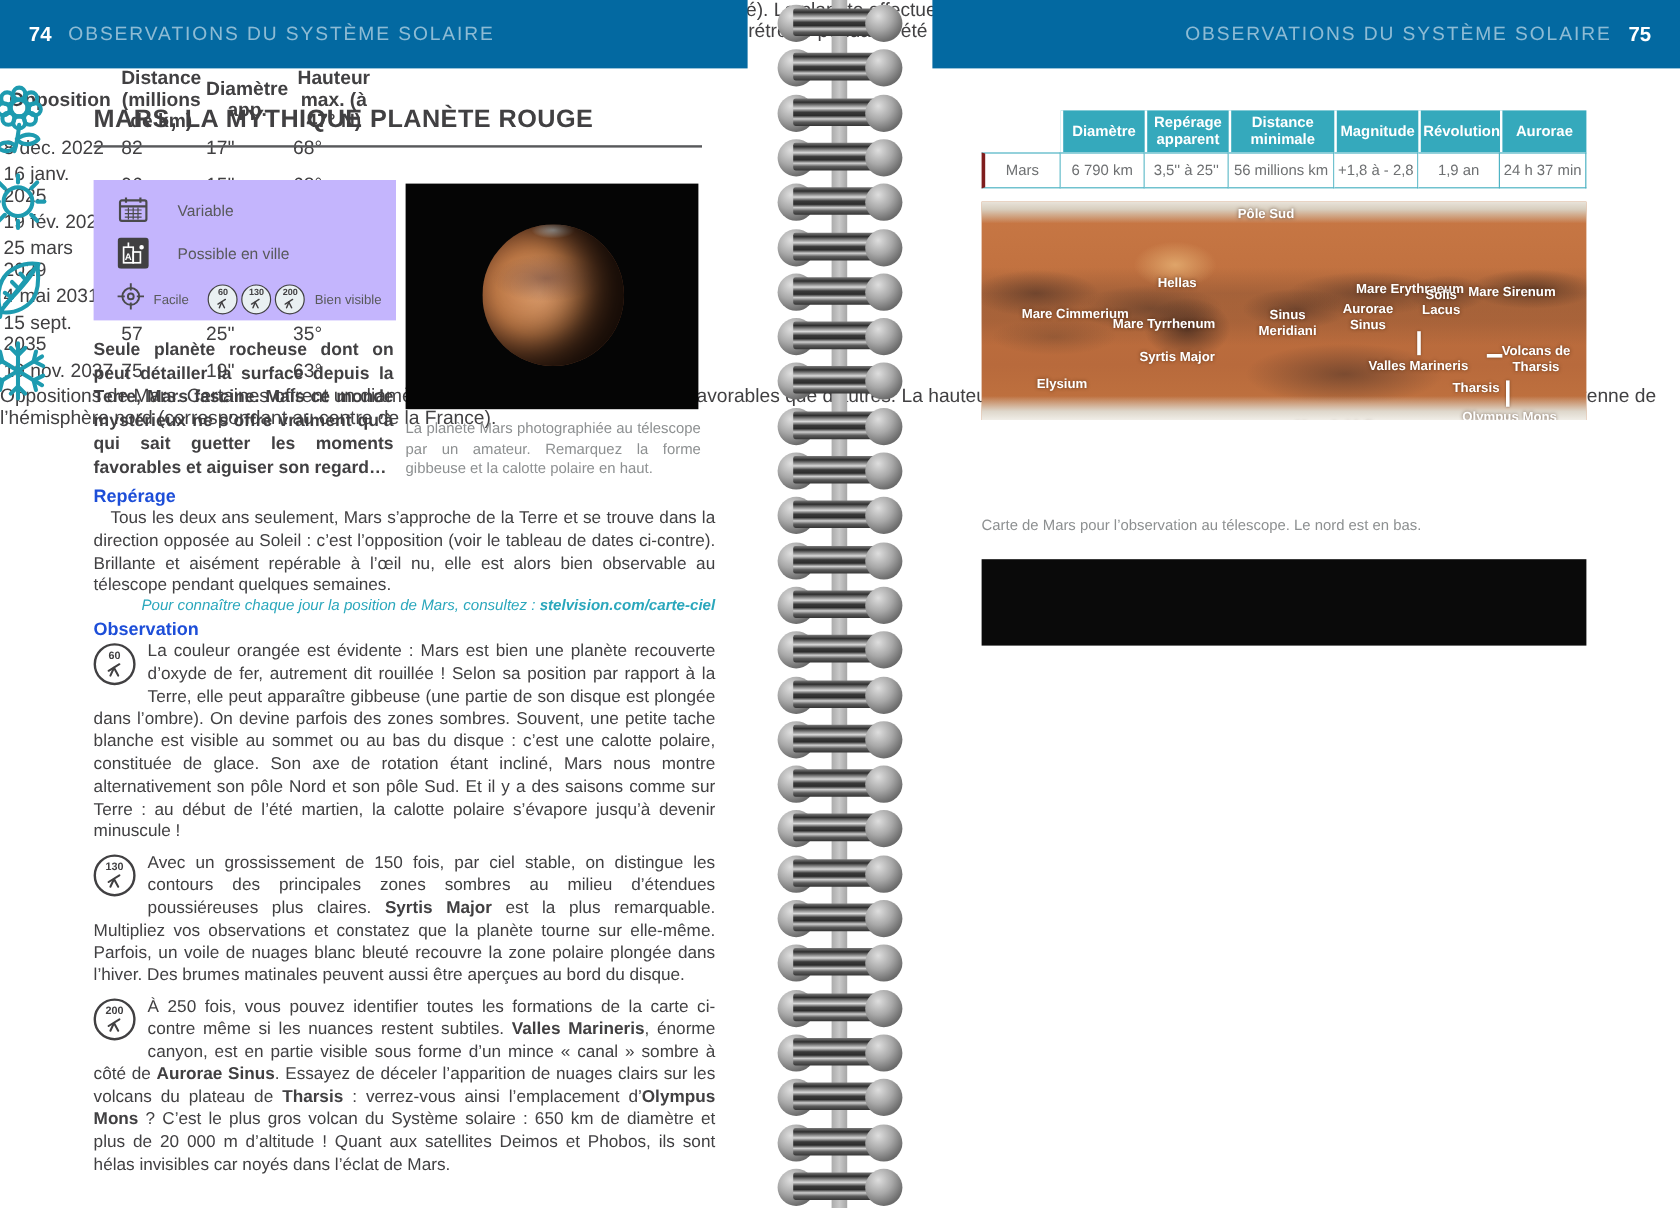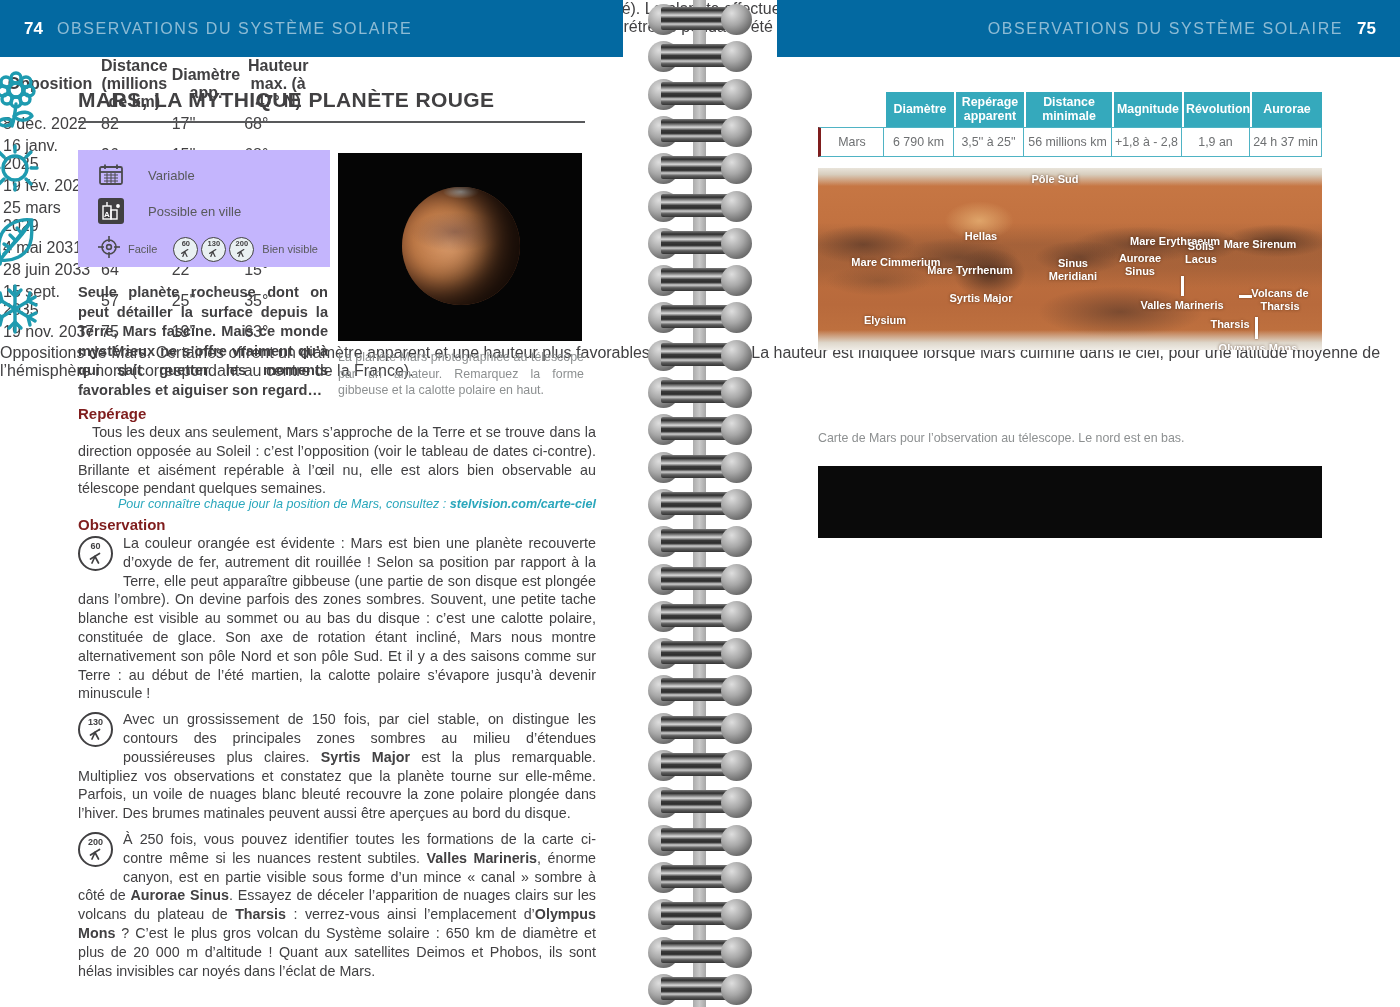--- a/index.html
+++ b/index.html
@@ -31,21 +31,21 @@
   .scope-badge svg{width:11px;height:10px;stroke:#414042;stroke-width:1.6;fill:none;stroke-linecap:round;}
   .mars-photo{position:absolute;left:338px;top:153px;width:244px;height:188px;background:#050505;}
   .mars-globe-small{position:absolute;left:64px;top:34px;width:118px;height:118px;border-radius:50%;
     background:
       radial-gradient(ellipse 26px 10px at 50% 4%, rgba(250,246,240,0.95), rgba(250,246,240,0) 70%),
       radial-gradient(ellipse 60px 26px at 45% 38%, rgba(80,55,60,0.45), rgba(80,55,60,0) 75%),
       radial-gradient(circle at 40% 48%, #d89a6a 0%, #c07a47 38%, #9c5a33 62%, #5f301b 84%, #2a1208 100%);
     box-shadow:inset -24px -8px 30px 8px rgba(0,0,0,0.82);}
   .photo-caption{position:absolute;left:338px;top:349px;width:246px;font-size:12.4px;line-height:16.5px;color:#8D9091;text-align:justify;}
   .intro{position:absolute;left:78px;top:283px;width:250px;font-size:14.6px;font-weight:bold;line-height:19.5px;text-align:justify;color:#414042;}
-  .h-teal{position:absolute;left:78px;color:#7f1d1d;font-weight:bold;font-size:15px;}
+  .h-teal{position:absolute;left:78px;color:#1d4ed8;font-weight:bold;font-size:15px;}
   .body-para{position:absolute;left:78px;width:518px;font-size:14.3px;line-height:18.8px;text-align:justify;color:#414042;}
   .indent{text-indent:14px;}
   .tip-line{position:absolute;left:78px;top:497px;width:518px;text-align:right;font-size:12.6px;font-style:italic;color:#2AA7BC;}
   .tip-line b{font-style:italic;}
   .obs-block{position:absolute;left:78px;top:534px;width:518px;}
   .obs-para{font-size:14.3px;line-height:18.8px;text-align:justify;color:#414042;margin:0 0 7px 0;}
   .mag-badge{float:left;width:35px;height:35px;border:2px solid #414042;border-radius:50%;box-sizing:border-box;display:flex;flex-direction:column;align-items:center;margin:2px 10px 2px 0;background:#fff;}
   .mag-badge .n{font-size:9px;font-weight:bold;line-height:10px;margin-top:3px;}
   .mag-badge svg{width:15px;height:14px;stroke:#414042;stroke-width:1.7;fill:none;stroke-linecap:round;}
   
@@ -502,26 +502,20 @@
         <td>14''</td>
         <td>44°</td>
       </tr>
   <tr>
         <td>4 mai 2031</td>
         <td>84</td>
         <td>17''</td>
         <td>28°</td>
       </tr>
   <tr>
-        <td>28 juin 2033</td>
-        <td>64</td>
-        <td>22''</td>
-        <td>15°</td>
-      </tr>
-  <tr>
         <td>15 sept. 2035</td>
         <td>57</td>
         <td>25''</td>
         <td>35°</td>
       </tr>
   <tr>
         <td>19 nov. 2037</td>
         <td>75</td>
         <td>19''</td>
         <td>63°</td>

